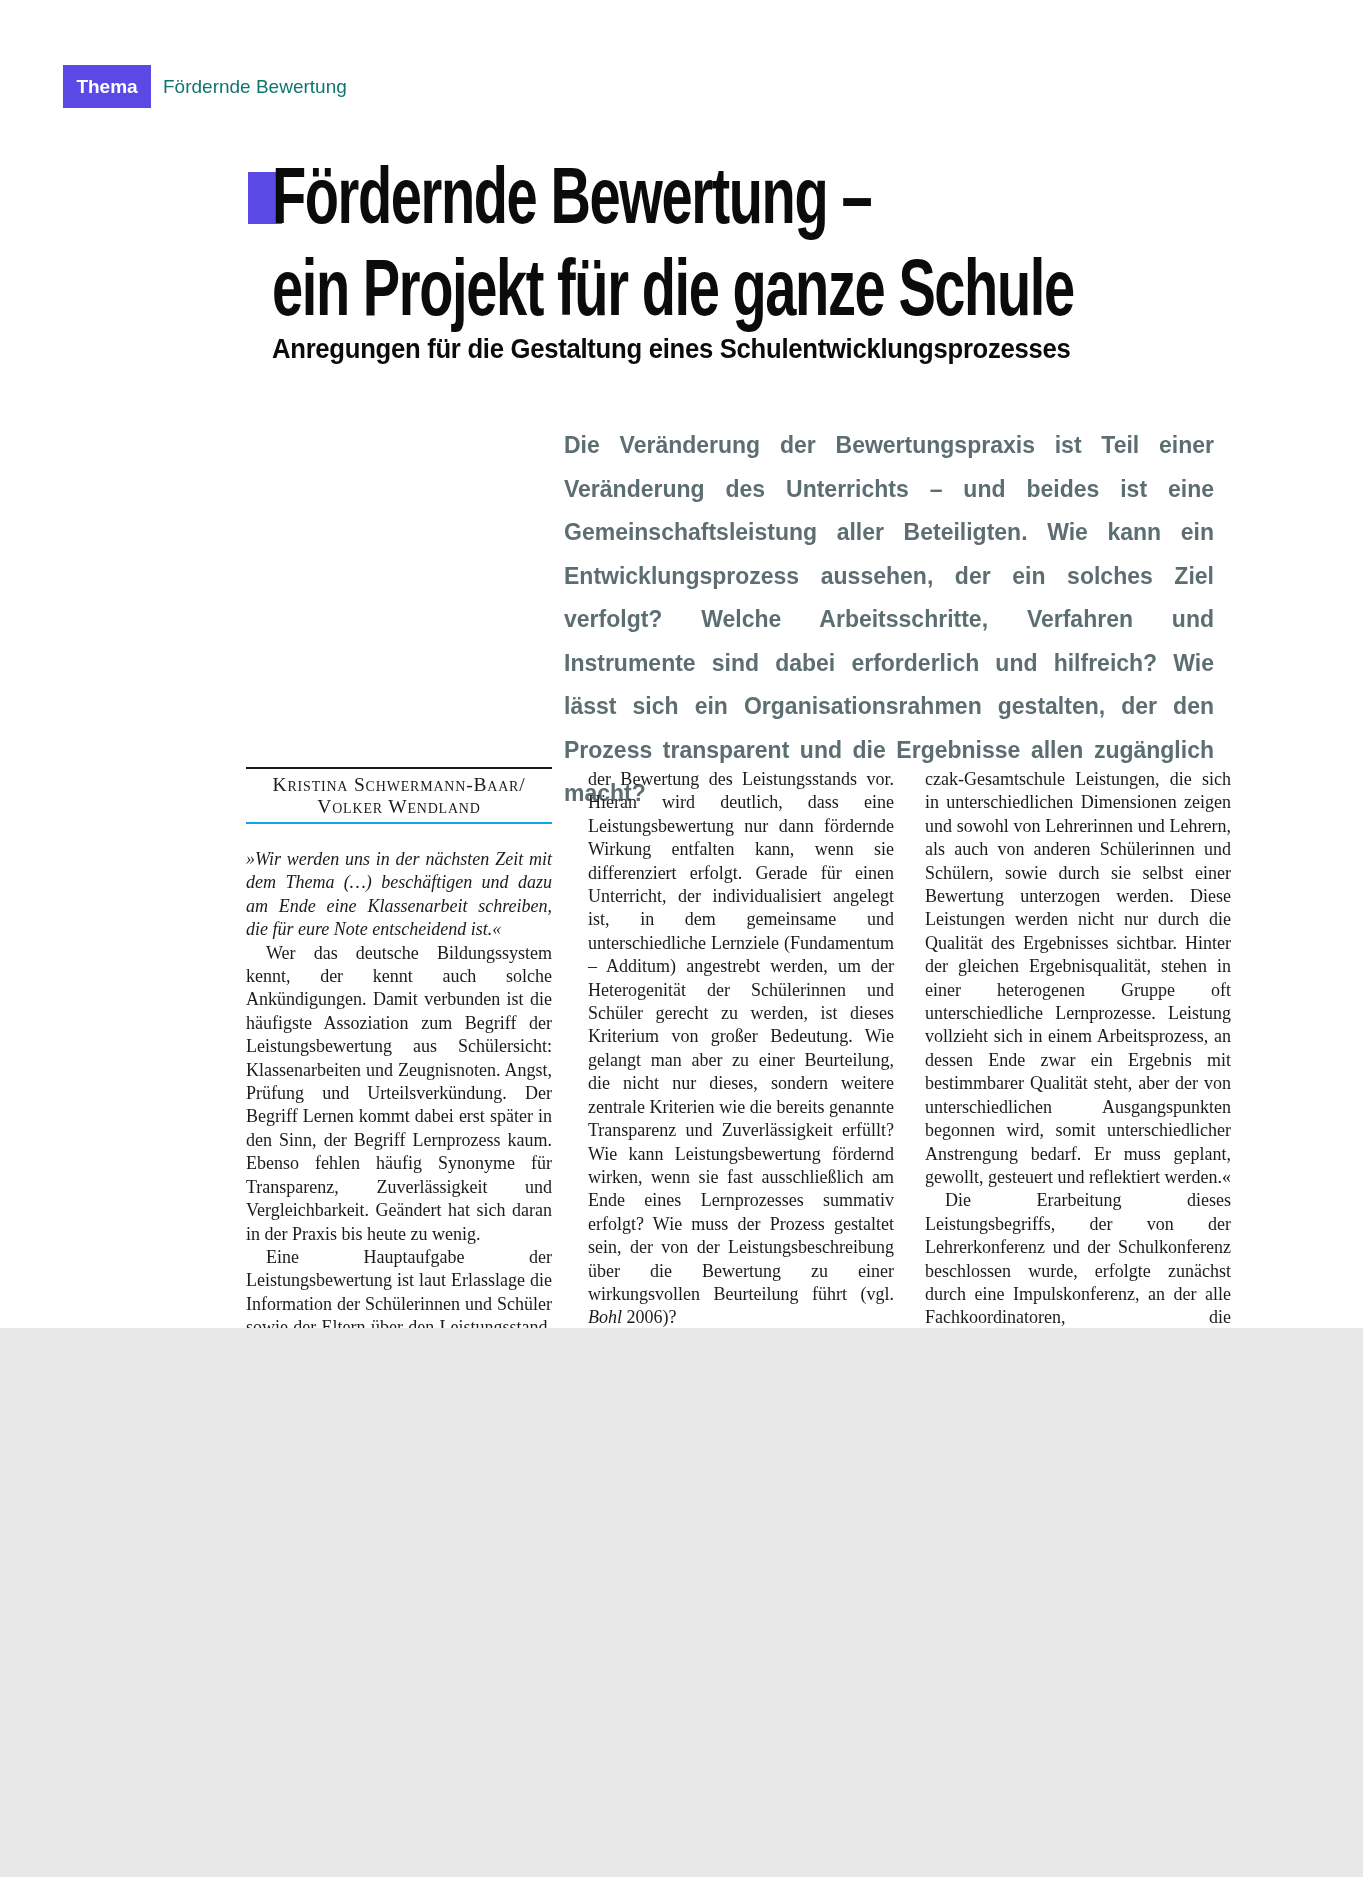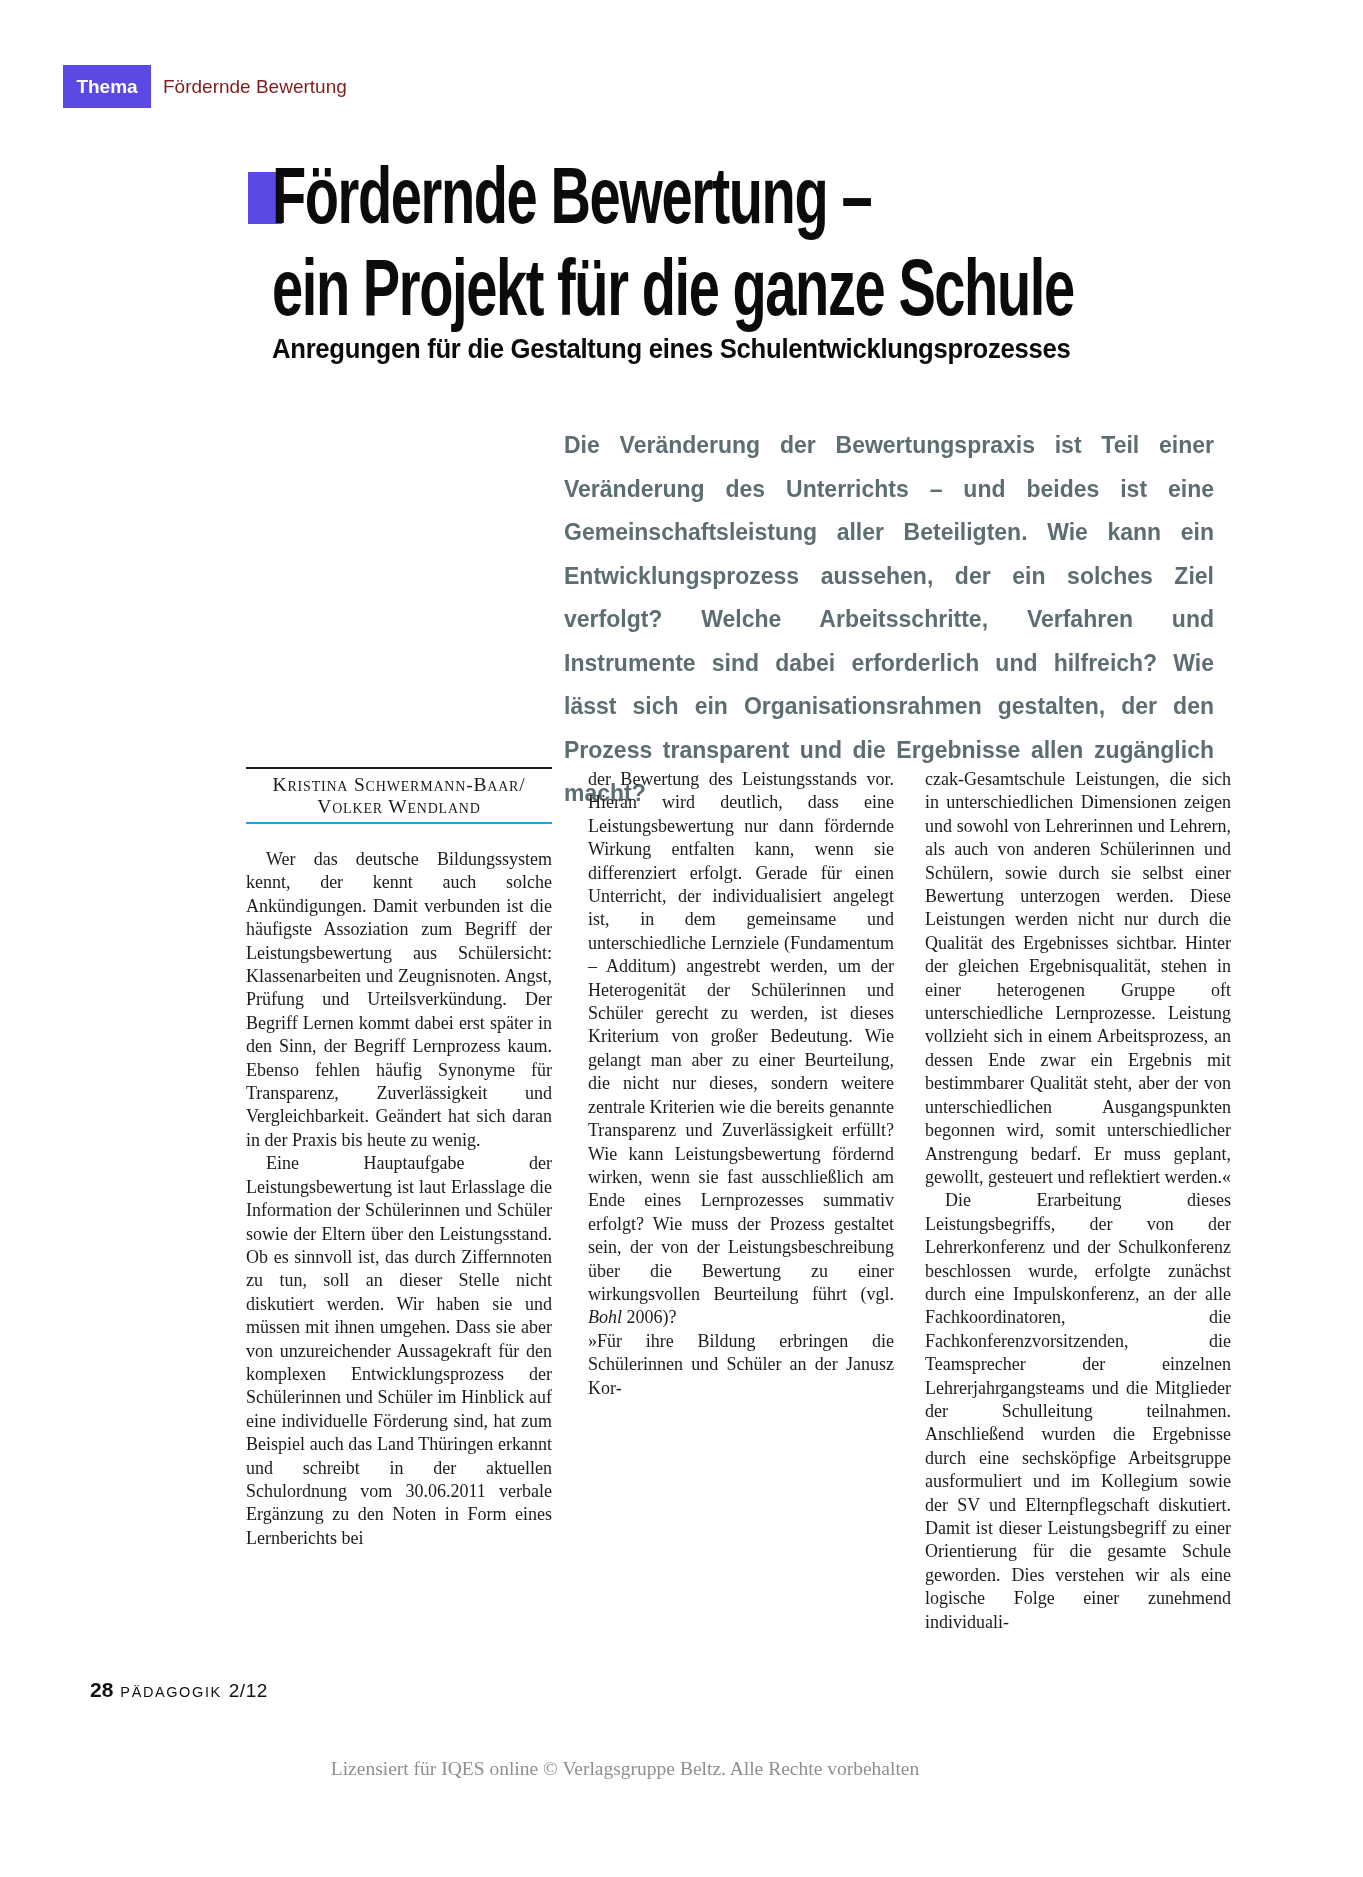--- a/index.html
+++ b/index.html
@@ -3,35 +3,35 @@
 <meta charset="utf-8">
 <style>
   :root{
     --accent:#5b49e6;
     --lead:#5c6e71;
     --license:#8f8f8f;
     --ink:#1b1b1b;
   }
   html,body{margin:0;padding:0;background:#e8e8e8;}
   .page{
-    position:relative;width:1363px;height:1877px;margin:0 auto;
+    position:relative;width:1363px;height:1328px;margin:0 auto;
     background:#ffffff;overflow:hidden;
     font-family:"Liberation Serif",serif;color:var(--ink);
   }
   
   .badge{
     position:absolute;left:63px;top:65px;width:88px;height:43px;
     background:var(--accent);color:#fff;
     font-family:"Liberation Sans",sans-serif;font-weight:700;font-size:19px;
     display:flex;align-items:center;justify-content:center;
   }
   .topic{
     position:absolute;left:163px;top:65px;height:43px;
     display:flex;align-items:center;
-    font-family:"Liberation Sans",sans-serif;font-size:19px;color:#7f1d1d;
+    font-family:"Liberation Sans",sans-serif;font-size:19px;color:#0f766e;
   }
   
   .bullet{position:absolute;left:248px;top:172px;width:34px;height:52px;background:var(--accent);}
   .title-line{
     position:absolute;left:272px;margin:0;
     font-family:"Liberation Sans",sans-serif;font-weight:700;font-size:80px;
     letter-spacing:-2px;line-height:1;color:#0b0b0b;white-space:nowrap;
     transform:scaleX(0.70);transform-origin:left top;
   }
   .title-line.l1{top:156px;}
@@ -101,20 +101,21 @@
   <h1 class="title-line l2">ein Projekt für die ganze Schule</h1>
   <h2 class="subtitle">Anregungen für die Gestaltung eines Schulentwicklungsprozesses</h2>
 
   <p class="lead">Die Veränderung der Bewertungspraxis ist Teil einer Veränderung des Unterrichts – und beides ist eine Gemeinschaftsleistung aller Beteiligten. Wie kann ein Entwicklungsprozess aussehen, der ein solches Ziel verfolgt? Welche Arbeitsschritte, Verfahren und Instrumente sind dabei erforderlich und hilfreich? Wie lässt sich ein Organisationsrahmen gestalten, der den Prozess transparent und die Ergebnisse allen zugänglich macht?</p>
 
   <div class="col col1">
     <div class="authors">
       <div>Kristina Schwermann-Baar/</div>
       <div>Volker Wendland</div>
     </div>
+    <p class="quote">»Wir werden uns in der nächsten Zeit mit dem Thema (…) beschäftigen und dazu am Ende eine Klassenarbeit schreiben, die für eure Note entscheidend ist.«</p>
     <p class="ind">Wer das deutsche Bildungssystem kennt, der kennt auch solche Ankündigungen. Damit verbunden ist die häufigste Assoziation zum Begriff der Leistungsbewertung aus Schülersicht: Klassenarbeiten und Zeugnisnoten. Angst, Prüfung und Urteilsverkündung. Der Begriff Lernen kommt dabei erst später in den Sinn, der Begriff Lernprozess kaum. Ebenso fehlen häufig Synonyme für Transparenz, Zuverlässigkeit und Vergleichbarkeit. Geändert hat sich daran in der Praxis bis heute zu wenig.</p>
     <p class="ind">Eine Hauptaufgabe der Leistungsbewertung ist laut Erlasslage die Information der Schülerinnen und Schüler sowie der Eltern über den Leistungsstand. Ob es sinnvoll ist, das durch Ziffernnoten zu tun, soll an dieser Stelle nicht diskutiert werden. Wir haben sie und müssen mit ihnen umgehen. Dass sie aber von unzureichender Aussagekraft für den komplexen Entwicklungsprozess der Schülerinnen und Schüler im Hinblick auf eine individuelle Förderung sind, hat zum Beispiel auch das Land Thüringen erkannt und schreibt in der aktuellen Schulordnung vom 30.06.2011 verbale Ergänzung zu den Noten in Form eines Lernberichts bei</p>
   </div>
 
   <div class="col col2">
     <p><span>der Bewertung des Leistungsstands vor. Hieran wird deutlich, dass eine Leistungsbewertung nur dann fördernde Wirkung entfalten kann, wenn sie differenziert erfolgt. Gerade für einen Unterricht, der individualisiert angelegt ist, in dem gemeinsame und unterschiedliche Lernziele (Fundamentum – Additum) angestrebt werden, um der Heterogenität der Schülerinnen und Schüler gerecht zu werden, ist dieses Kriterium von großer Bedeutung. Wie gelangt man aber zu einer Beurteilung, die nicht nur dieses, sondern weitere zentrale Kriterien wie die bereits genannte Transparenz und Zuverlässigkeit erfüllt? Wie kann Leistungsbewertung fördernd wirken, wenn sie fast ausschließlich am Ende eines Lernprozesses summativ erfolgt? Wie muss der Prozess gestaltet sein, der von der Leistungsbeschreibung über die Bewertung zu einer wirkungsvollen Beurteilung führt (vgl. </span><span class="cite">Bohl</span><span> 2006)?</span></p>
     <p>»Für ihre Bildung erbringen die Schülerinnen und Schüler an der Janusz Kor-</p>
   </div>
 
   <div class="col col3">

